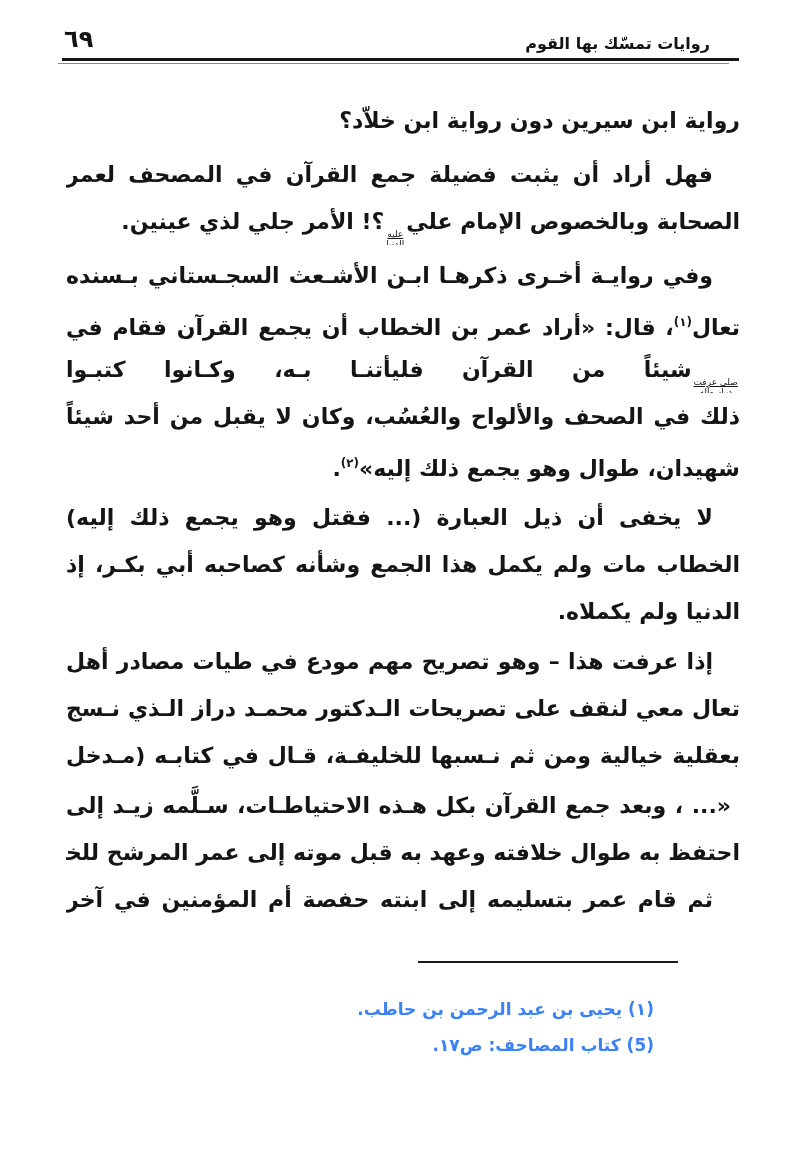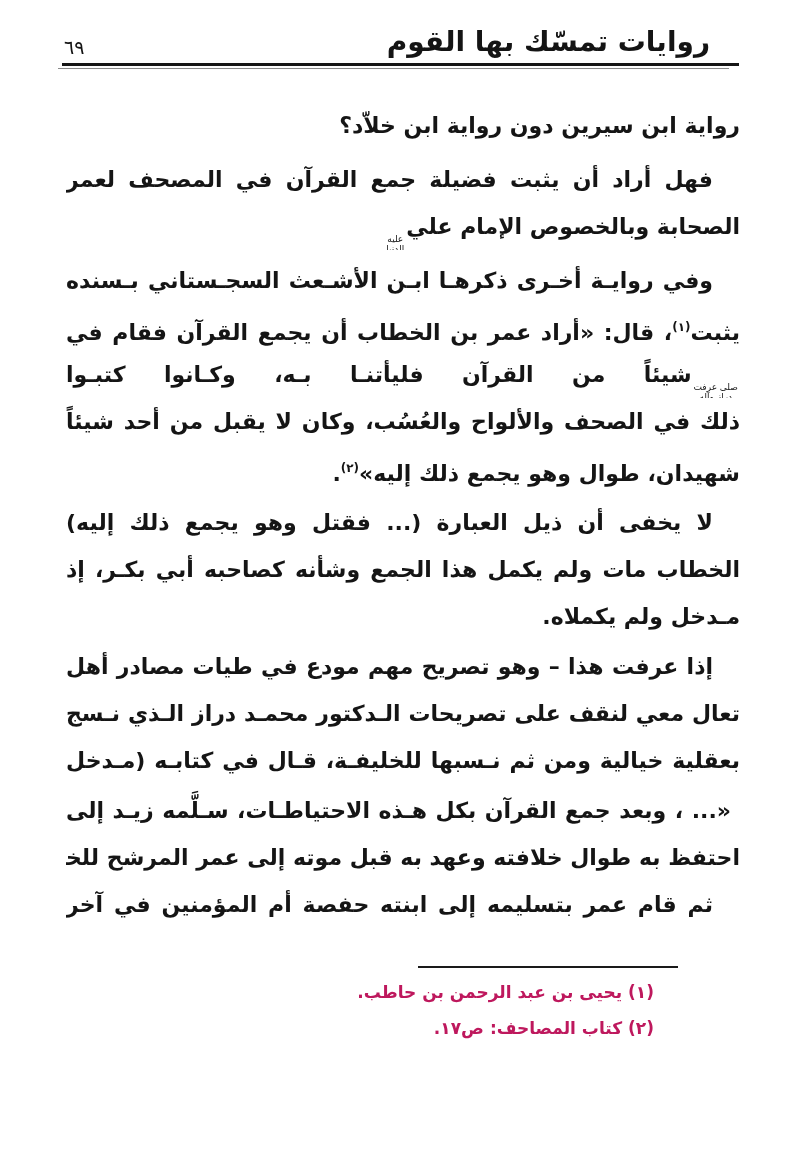--- a/index.html
+++ b/index.html
@@ -16,28 +16,28 @@
   }
   
   .header {
     display: flex;
     justify-content: space-between;
     align-items: flex-end;
     padding: 0 59px 0 64px;
     margin-top: 25px;
   }
   .header-title {
-    font-size: 28px;
+    font-size: 16px;
     font-weight: bold;
     margin-right: 30px;
     letter-spacing: 0;
   }
   .page-number {
-    font-size: 19px;
-    font-weight: normal;
+    font-size: 24px;
+    font-weight: bold;
   }
   .header-rule {
     margin: 5px 60px 0 62px;
     height: 3px;
     background: #161616;
   }
   .header-rule-echo {
     margin: 2px 70px 0 58px;
     height: 1px;
     background: #8a8a8a;
@@ -74,37 +74,38 @@
   }
   .honorific {
     display: inline-flex;
     flex-direction: column;
     align-items: center;
     font-size: 9px;
     font-weight: normal;
     line-height: 1.1;
     vertical-align: -8px;
     margin: 0 2px;
+    text-decoration: underline;
   }
   
   .footnotes {
     margin-top: 38px;
   }
   .footnote-rule {
     height: 2px;
     background: #1a1a1a;
     width: 260px;
     margin-right: 121px;
   }
   .footnote-list {
-    margin-top: 6px;
+    margin-top: 28px;
     padding-left: 60px;
     font-size: 17px;
     font-weight: bold;
-    color: #be185d;
+    color: #3b82f6;
   }
   .footnote-item {
     height: 36px;
     line-height: 36px;
     text-align: right;
     padding-right: 145px;
     white-space: nowrap;
     overflow: hidden;
   }
 </style>
@@ -122,57 +123,57 @@
 
   <div class="body-text">
 
     <div class="line">رواية ابن سيرين دون رواية ابن خلاّد؟</div>
 
     <div class="line fill indent p-gap">فهل أراد أن يثبت فضيلة جمع القرآن في المصحف لعمر دون سواه من بقية</div>
 
     <div class="line"><span>الصحابة وبالخصوص الإمام علي</span><span class="honorific">
           <span>عليه</span>
           <span>الدنيا</span>
-        </span></div>
+        </span><span>؟! الأمر جلي لذي عينين.</span></div>
 
     <div class="line fill indent p-gap">وفي روايـة أخـرى ذكرهـا ابـن الأشـعث السجـستاني بـسنده إلى ابـن</div>
 
-    <div class="line fill"><span>يثبت</span><sup class="fnref">(١)</sup><span>، قال: «أراد عمر بن الخطاب أن يجمع القرآن فقام في الناس فقـال:</span></div>
+    <div class="line fill"><span>تعال</span><sup class="fnref">(١)</sup><span>، قال: «أراد عمر بن الخطاب أن يجمع القرآن فقام في الناس فقـال:</span></div>
 
     <div class="line fill"><span class="honorific">
           <span>صلى عرفت</span>
           <span>دراز وآله</span>
         </span><span>شيئاً من القرآن فليأتنـا بـه، وكـانوا كتبـوا</span></div>
 
     <div class="line fill">ذلك في الصحف والألواح والعُسُب، وكان لا يقبل من أحد شيئاً حتى يـشهد</div>
 
     <div class="line"><span>شهيدان، طوال وهو يجمع ذلك إليه»</span><sup class="fnref">(٢)</sup><span>.</span></div>
 
     <div class="line fill indent p-gap">لا يخفى أن ذيل العبارة (... فقتل وهو يجمع ذلك إليه) صريحة أن عمر بن</div>
 
     <div class="line fill">الخطاب مات ولم يكمل هذا الجمع وشأنه كصاحبه أبي بكـر، إذ رحـل مـن</div>
 
-    <div class="line">مـدخل ولم يكملاه.</div>
+    <div class="line">الدنيا ولم يكملاه.</div>
 
     <div class="line fill indent p-gap-sm">إذا عرفت هذا – وهو تصريح مهم مودع في طيات مصادر أهل الـسنة –</div>
 
     <div class="line fill">تعال معي لنقف على تصريحات الـدكتور محمـد دراز الـذي نـسج الفـضائل</div>
 
     <div class="line fill">بعقلية خيالية ومن ثم نـسبها للخليفـة، قـال في كتابـه (مـدخل إلى القـرآن</div>
 
 
     <div class="line fill indent-sm p-gap-sm">«... ، وبعد جمع القرآن بكل هـذه الاحتياطـات، سـلَّمه زيـد إلى أبي بكـر الـذي</div>
 
     <div class="line">احتفظ به طوال خلافته وعهد به قبل موته إلى عمر المرشح للخلافة من بعده.</div>
 
     <div class="line fill indent">ثم قام عمر بتسليمه إلى ابنته حفصة أم المؤمنين في آخر لحظة من حياتـه</div>
 
   </div>
 
   <div class="footnotes">
     <div class="footnote-rule"></div>
     <div class="footnote-list">
       <div class="footnote-item">(١) يحيى بن عبد الرحمن بن حاطب.</div>
-      <div class="footnote-item">(٢) كتاب المصاحف: ص١٧.</div>
+      <div class="footnote-item">(5) كتاب المصاحف: ص١٧.</div>
     </div>
   </div>
 
 </div>
 
 </body></html>

